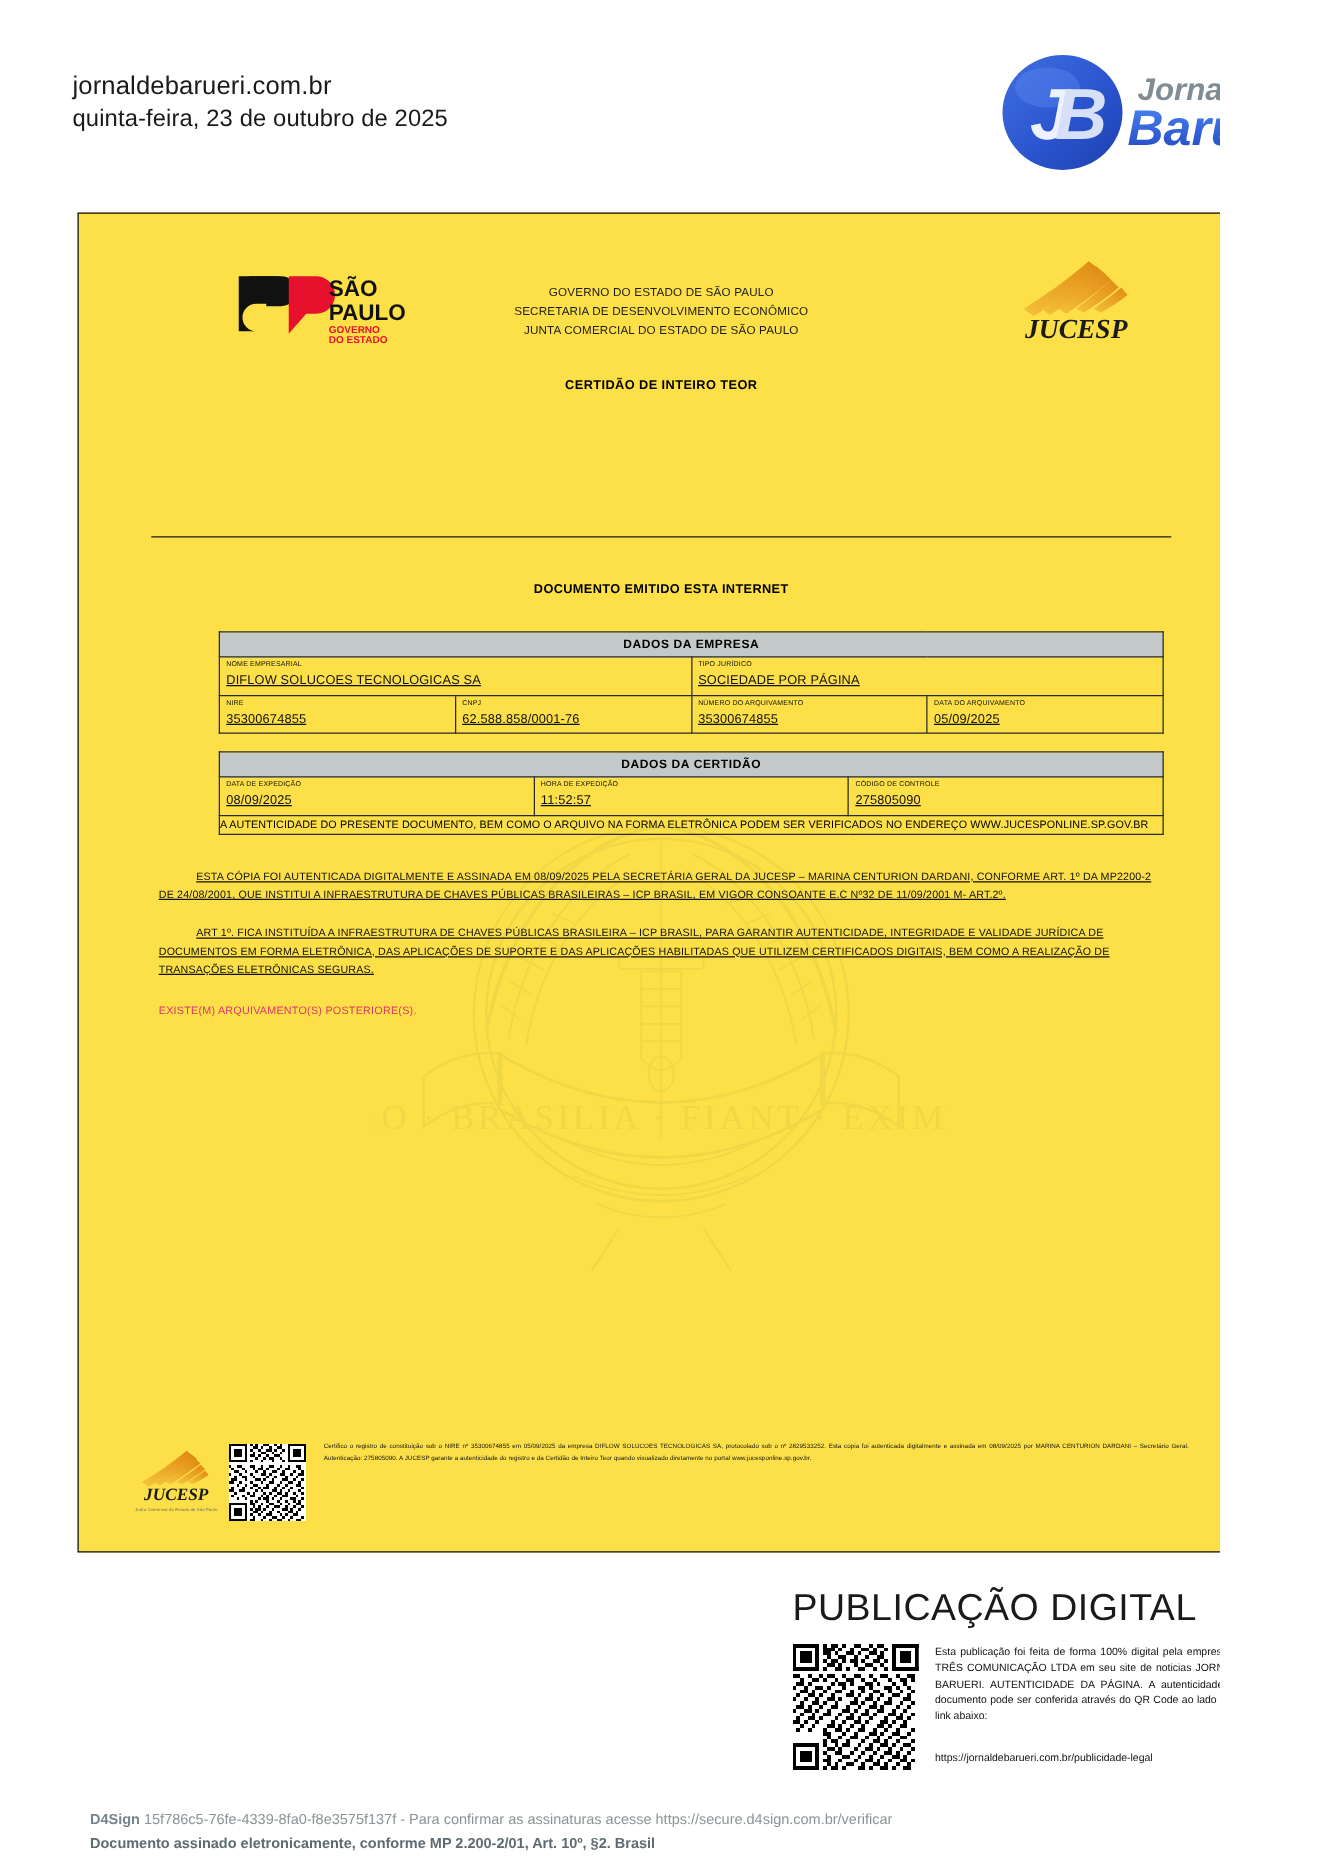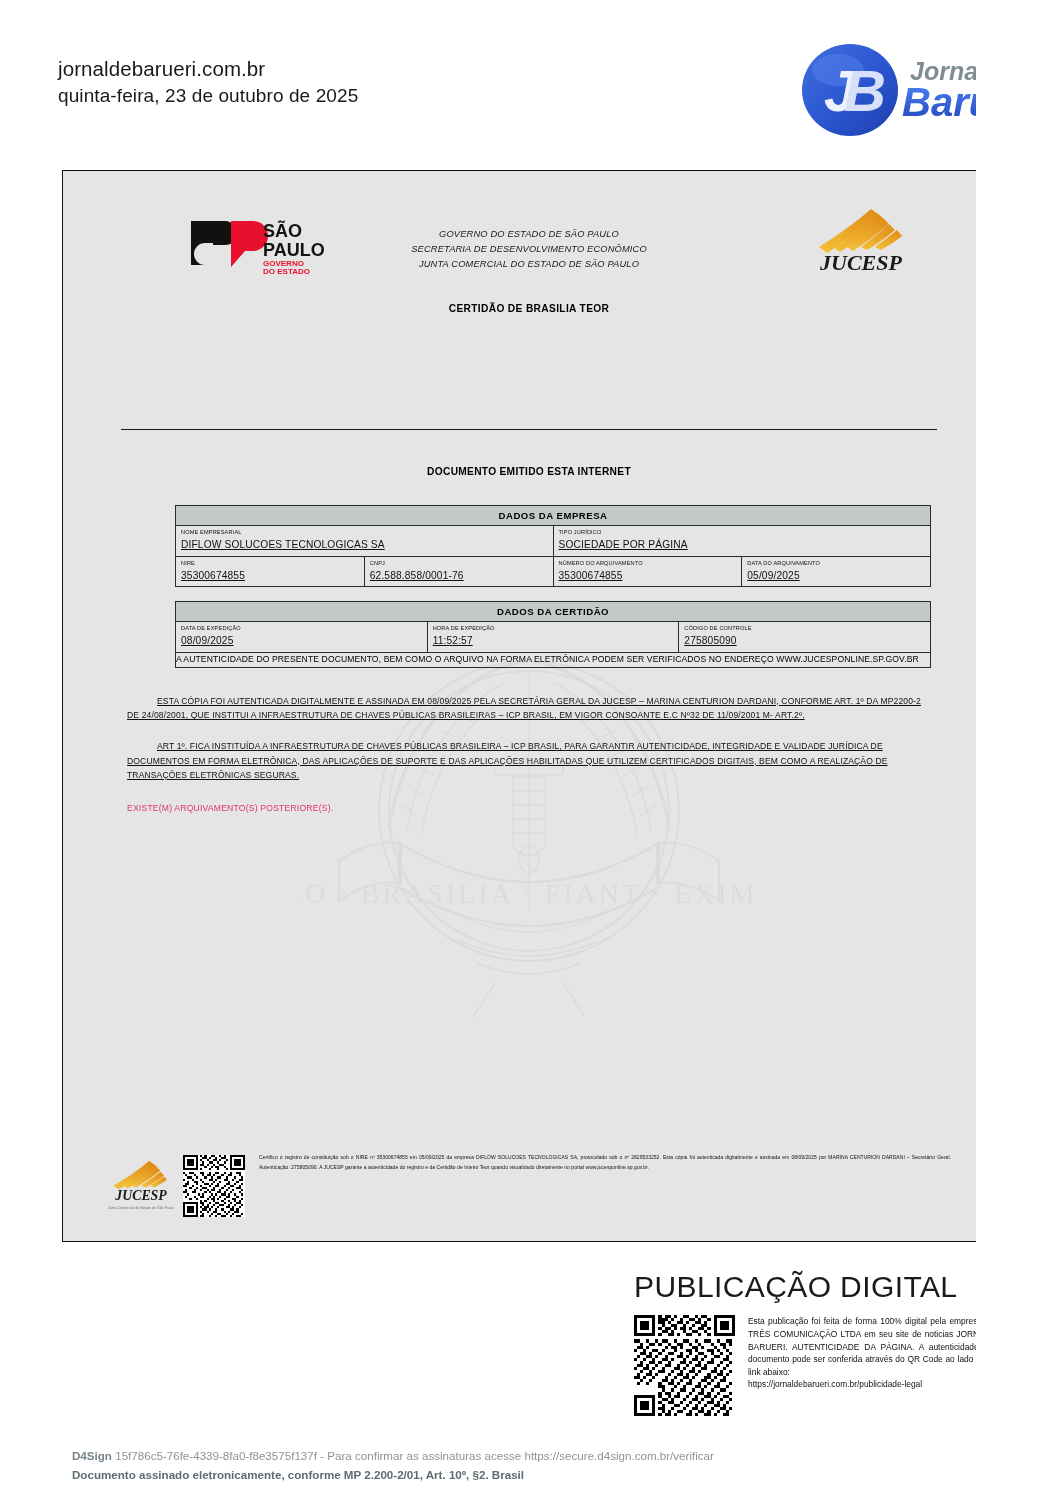--- a/index.html
+++ b/index.html
@@ -53,21 +53,21 @@
   }
 
   
   .doc-frame {
     position: absolute;
     left: 62px;
     top: 170px;
     width: 934px;
     height: 1072px;
     border: 1.5px solid #111;
-    background: #e5e5e5;
+    background: #fde047;
     box-sizing: border-box;
     overflow: hidden;
   }
 
   
   .watermark {
     position: absolute;
     left: 50%;
     top: 440px;
     transform: translateX(-50%);
@@ -99,21 +99,20 @@
   }
   .gov-lines {
     position: absolute;
     left: 0; right: 0;
     top: 32px;
     text-align: center;
     font-size: 9.3px;
     line-height: 1.62;
     letter-spacing: 0.15px;
     color: #1a1a1a;
-    font-style: italic;
   }
   .jucesp-header-logo {
     position: absolute;
     right: 24px;
     top: 8px;
     width: 104px;
     height: 72px;
   }
   .certidao-title {
     position: absolute;
@@ -277,21 +276,21 @@
   }
   .pubdig-text {
     flex: 1;
     margin-left: 13px;
     font-size: 8.4px;
     line-height: 1.52;
     color: #111;
     text-align: justify;
   }
   .pubdig-link {
-    margin-top: 0;
+    margin-top: 22px;
     font-size: 8.4px;
     color: #111;
     text-align: left;
   }
 
   
   .d4-bar {
     position: absolute;
     left: 0; right: 0;
     top: 1447px;
@@ -413,21 +412,21 @@
               <path d="M10 44 C26 34 46 20 62 6 L70 12 C54 26 34 40 18 50 z"></path>
               <path d="M24 44 C38 34 54 22 68 10 L75 16 C61 28 45 40 31 49 z"></path>
               <path d="M38 44 C50 35 62 25 74 15 L80 21 C68 31 56 40 44 48 z"></path>
               <path d="M52 44 C62 36 72 28 80 21 L86 27 C78 34 68 41 58 47 z"></path>
               <path d="M66 44 C74 38 82 32 88 27 L93 33 C87 38 79 43 72 47 z"></path>
             </g>
             <text x="52" y="67" text-anchor="middle" font-family="'Liberation Serif',serif" font-style="italic" font-size="22" font-weight="bold" fill="#1a1a1a">JUCESP</text>
           </svg>
         </div>
 
-        <div class="certidao-title">CERTIDÃO DE BRASILIA TEOR</div>
+        <div class="certidao-title">CERTIDÃO DE INTEIRO TEOR</div>
       </div>
       <hr class="header-rule">
 
       <div class="emitido">DOCUMENTO EMITIDO ESTA INTERNET</div>
 
       <div class="tbl-wrap">
         <table class="data-tbl">
           <tbody>
               <tr>
             <td class="tbl-head" colspan="4">DADOS DA EMPRESA</td>

